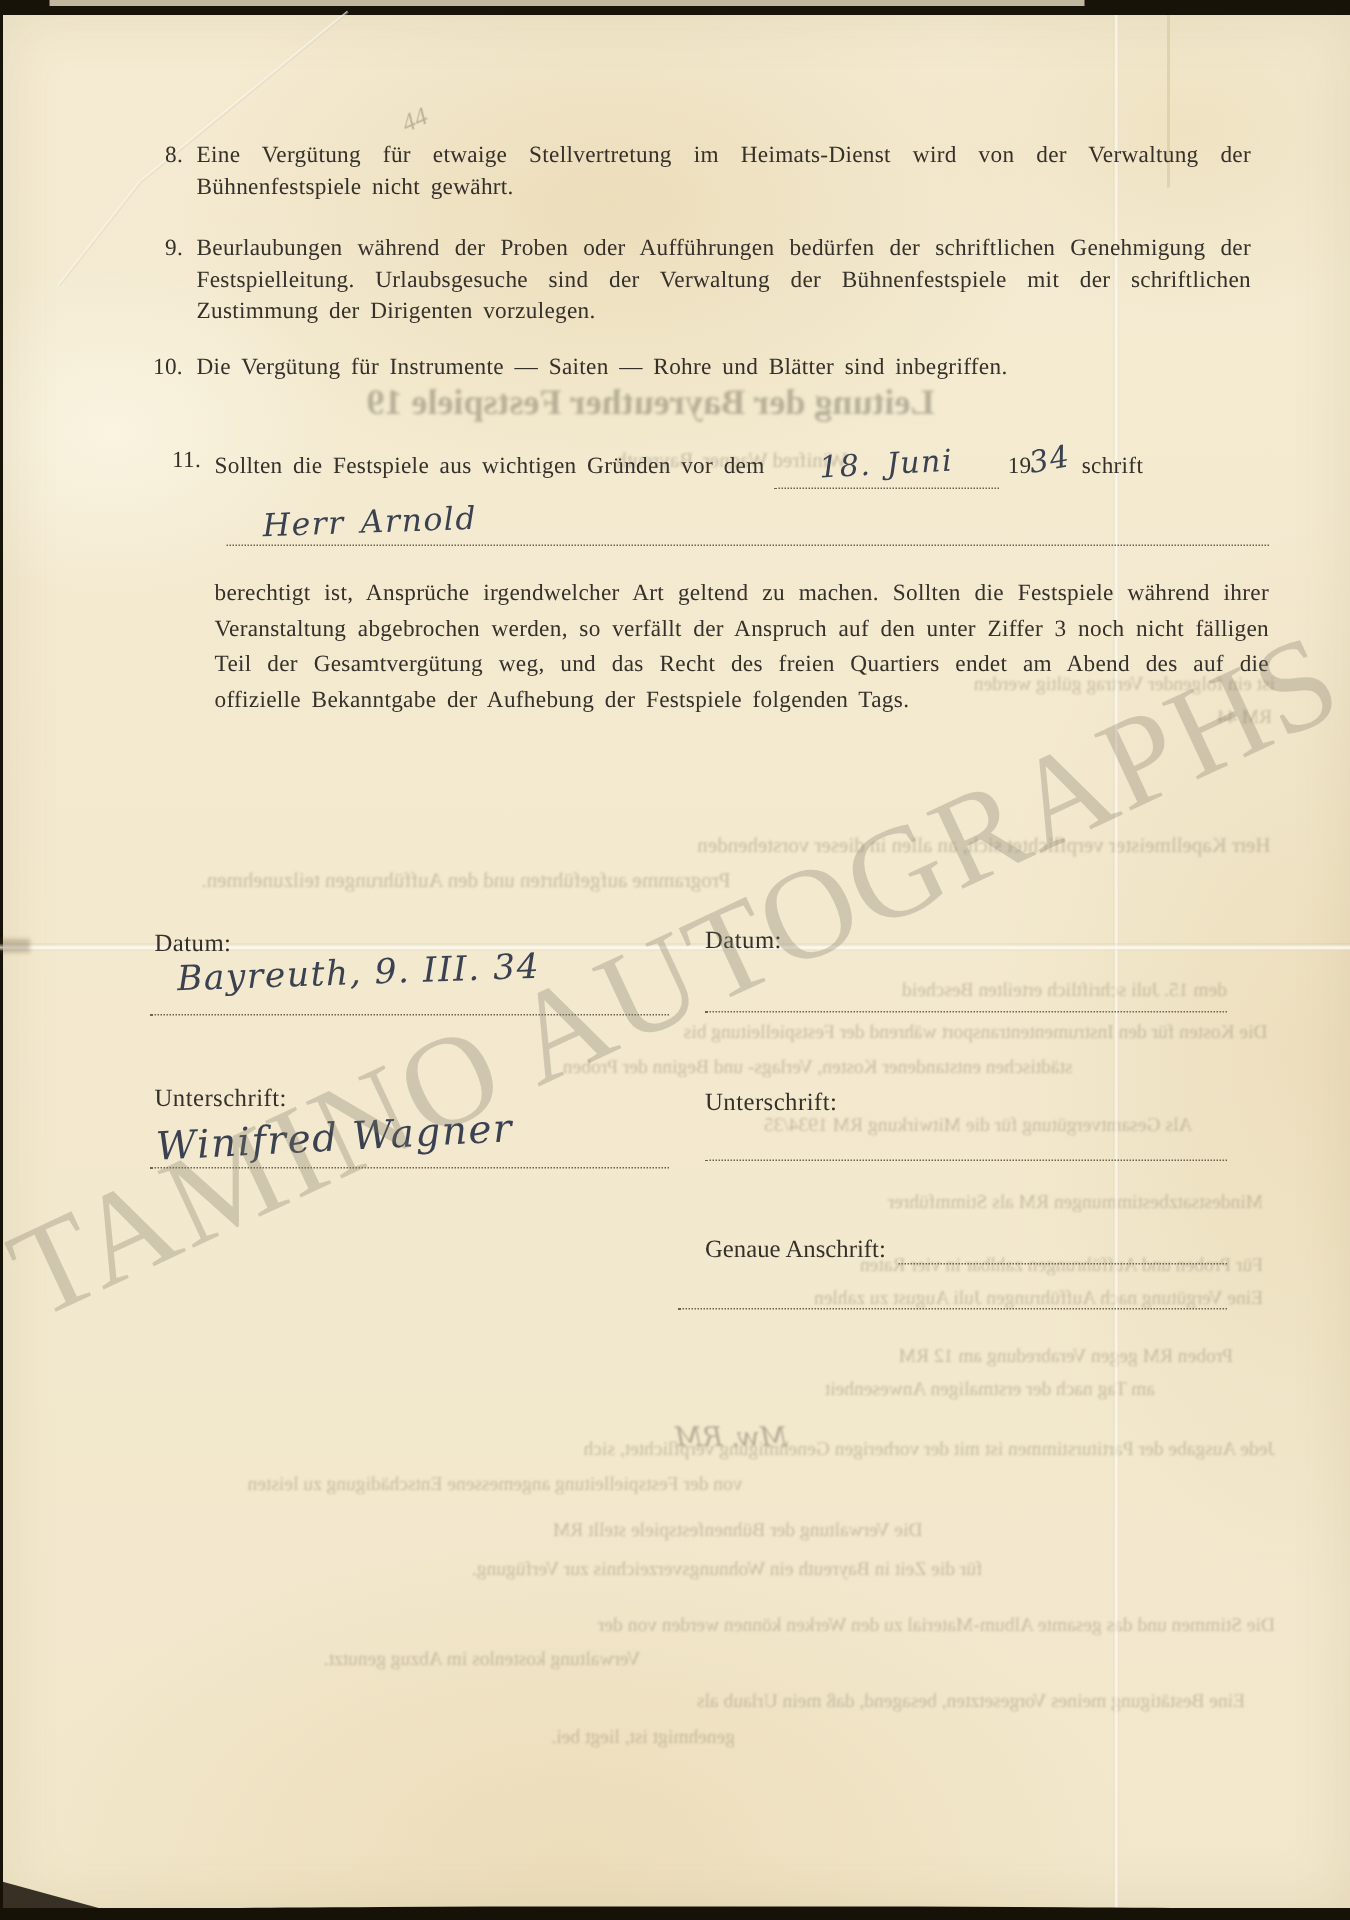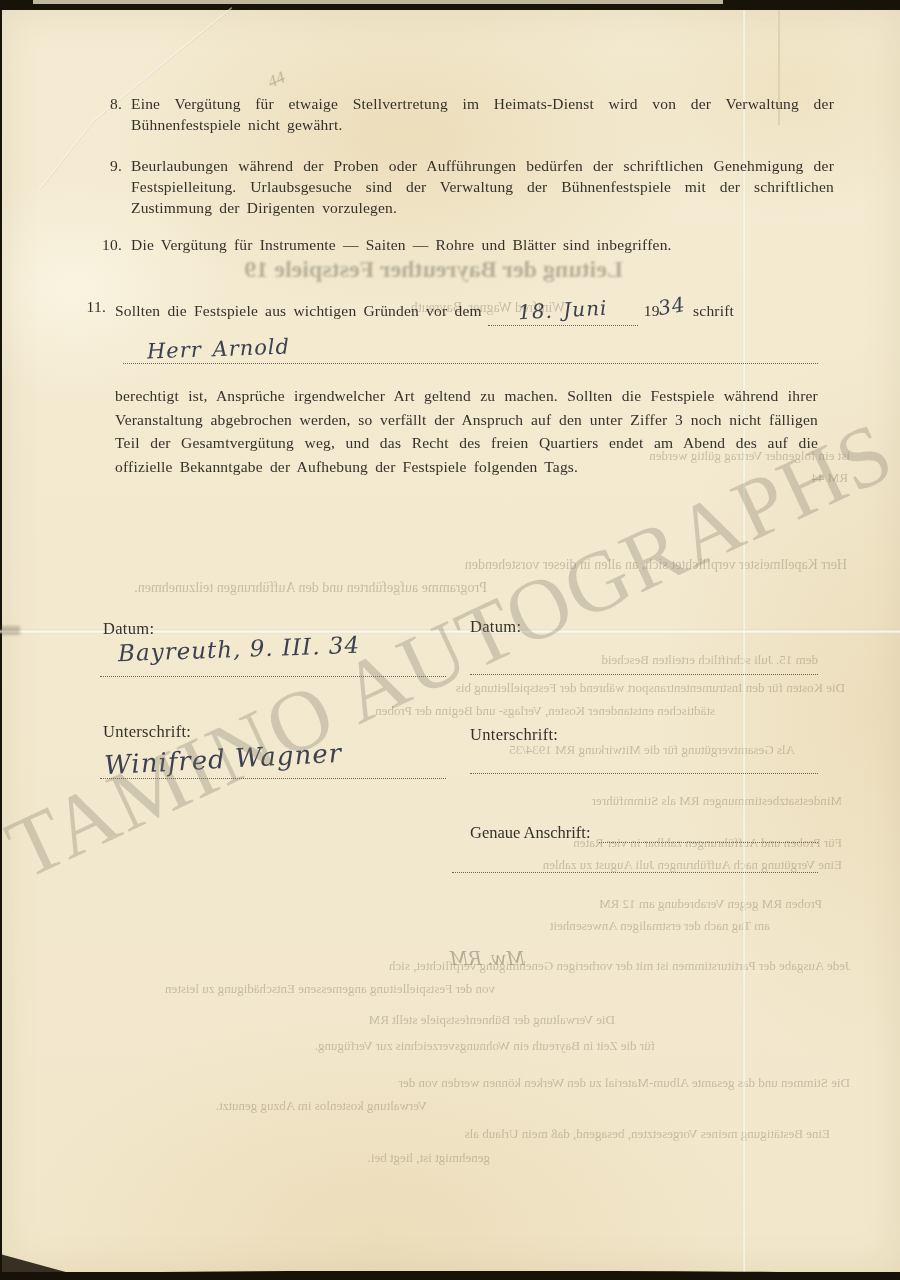--- a/index.html
+++ b/index.html
@@ -38,21 +38,21 @@
   .bottom-shadow{position:absolute;left:0;right:0;bottom:0;height:9px;background:#171208;border-radius:40%/6px 4px 0 0;}
   .bottom-corner{position:absolute;left:0;bottom:0;width:95px;height:26px;background:#171208;
     clip-path:polygon(0 0,100% 100%,0 100%);opacity:.85;}
 
   
   .item{position:absolute;left:92px;width:742px;display:flex;color:#35302a;
     font-size:15.5px;line-height:21px;word-spacing:3px;letter-spacing:.2px;}
   .item .num{width:30px;min-width:30px;text-align:right;padding-right:9px;}
   .item .body{flex:1;text-align:justify;}
   #item12 .body, #item13 .body{line-height:22.5px;}
-  #item11-block{position:absolute;left:76px;top:292px;width:742px;display:flex;color:#35302a;
+  #item11-block{position:absolute;left:104px;top:292px;width:742px;display:flex;color:#35302a;
     font-size:15.5px;word-spacing:3px;letter-spacing:.2px;}
   #item11-block .num{width:30px;min-width:30px;text-align:right;padding-right:9px;line-height:30px;}
   .fill-line{display:flex;align-items:flex-end;height:34px;line-height:30px;}
   .fill-line .lead{white-space:nowrap;}
   .fill-seg{border-bottom:1.5px dotted #6e6550;margin:0 6px;text-align:center;position:relative;}
   .fill-flex{flex:1;border-bottom:1.5px dotted #6e6550;margin-left:8px;text-align:left;padding-left:24px;}
   .item11-body{text-align:justify;line-height:23.5px;margin-top:20px;}
 
   
   .hw{font-family:"DejaVu Serif",serif;font-style:italic;color:#3a4150;letter-spacing:1px;}

